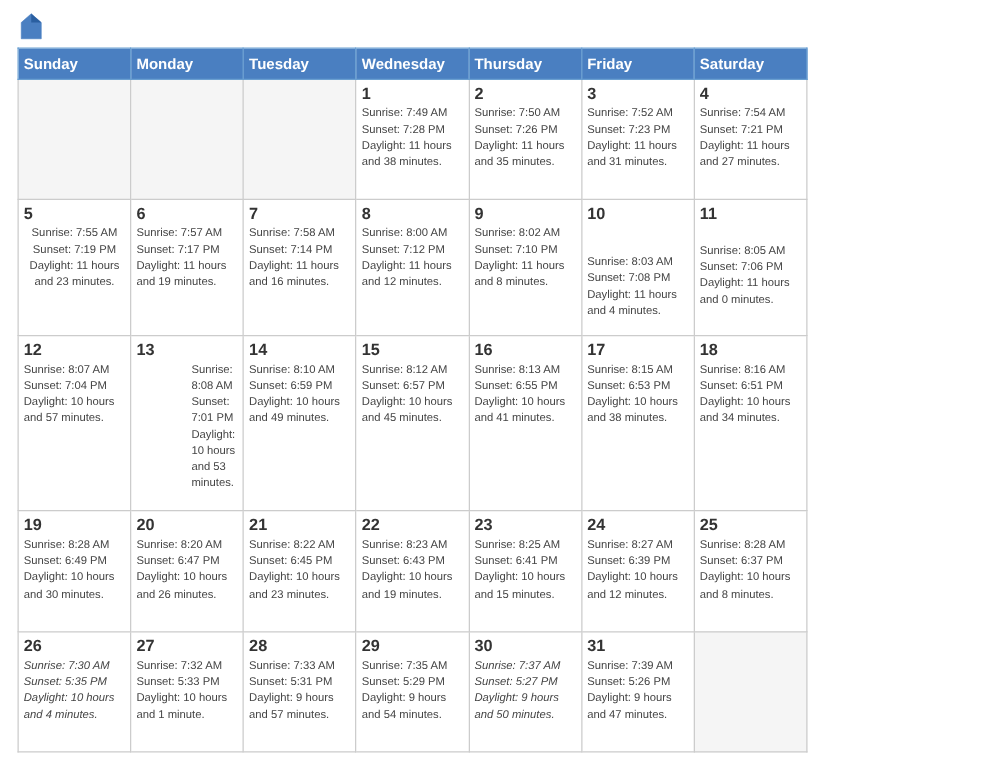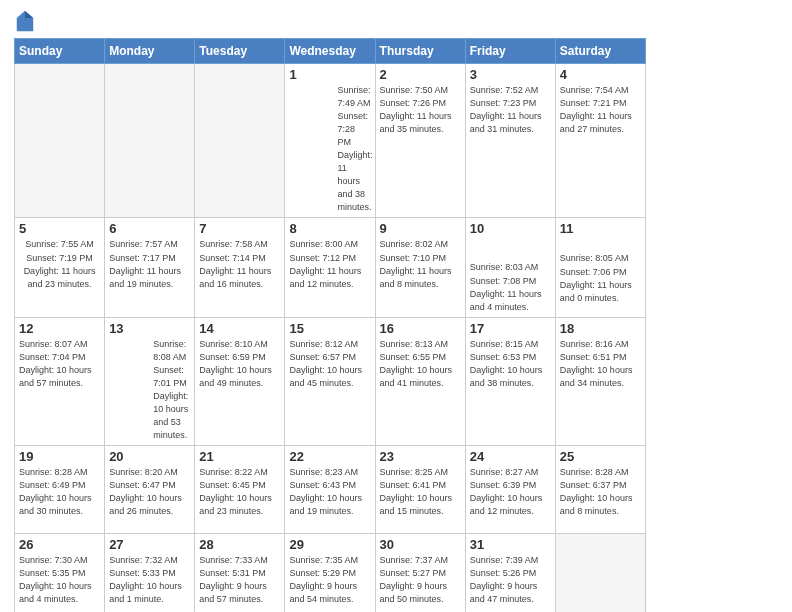--- a/index.html
+++ b/index.html
@@ -154,21 +154,21 @@
           <th>Saturday</th>
         </tr>
     </thead>
     <tbody id="calendar-body">
     <tr>
           <td class="empty"></td>
           <td class="empty"></td>
           <td class="empty"></td>
           <td>
             <span class="day-num">1</span>
-            <div class="day-info" style="white-space: pre-line; margin-left: 48px;">Sunrise: 7:49 AM
+            <div class="day-info" style="white-space: pre-line;">Sunrise: 7:49 AM
 Sunset: 7:28 PM
 Daylight: 11 hours
 and 38 minutes.</div>
           </td>
           <td>
             <span class="day-num">2</span>
             <div class="day-info" style="white-space: pre-line;">Sunrise: 7:50 AM
 Sunset: 7:26 PM
 Daylight: 11 hours
 and 35 minutes.</div>
@@ -337,21 +337,21 @@
             <span class="day-num">25</span>
             <div class="day-info" style="white-space: pre-line;">Sunrise: 8:28 AM
 Sunset: 6:37 PM
 Daylight: 10 hours
 and 8 minutes.</div>
           </td>
         </tr>
         <tr>
           <td>
             <span class="day-num">26</span>
-            <div class="day-info" style="white-space: pre-line;">Sunrise: 7:30 AM
+            <div class="day-info" style="white-space: pre-line; font-style: italic;">Sunrise: 7:30 AM
 Sunset: 5:35 PM
 Daylight: 10 hours
 and 4 minutes.</div>
           </td>
           <td>
             <span class="day-num">27</span>
             <div class="day-info" style="white-space: pre-line;">Sunrise: 7:32 AM
 Sunset: 5:33 PM
 Daylight: 10 hours
 and 1 minute.</div>
@@ -365,21 +365,21 @@
           </td>
           <td>
             <span class="day-num">29</span>
             <div class="day-info" style="white-space: pre-line;">Sunrise: 7:35 AM
 Sunset: 5:29 PM
 Daylight: 9 hours
 and 54 minutes.</div>
           </td>
           <td>
             <span class="day-num">30</span>
-            <div class="day-info" style="white-space: pre-line;">Sunrise: 7:37 AM
+            <div class="day-info" style="white-space: pre-line; font-style: italic;">Sunrise: 7:37 AM
 Sunset: 5:27 PM
 Daylight: 9 hours
 and 50 minutes.</div>
           </td>
           <td>
             <span class="day-num">31</span>
             <div class="day-info" style="white-space: pre-line;">Sunrise: 7:39 AM
 Sunset: 5:26 PM
 Daylight: 9 hours
 and 47 minutes.</div>

